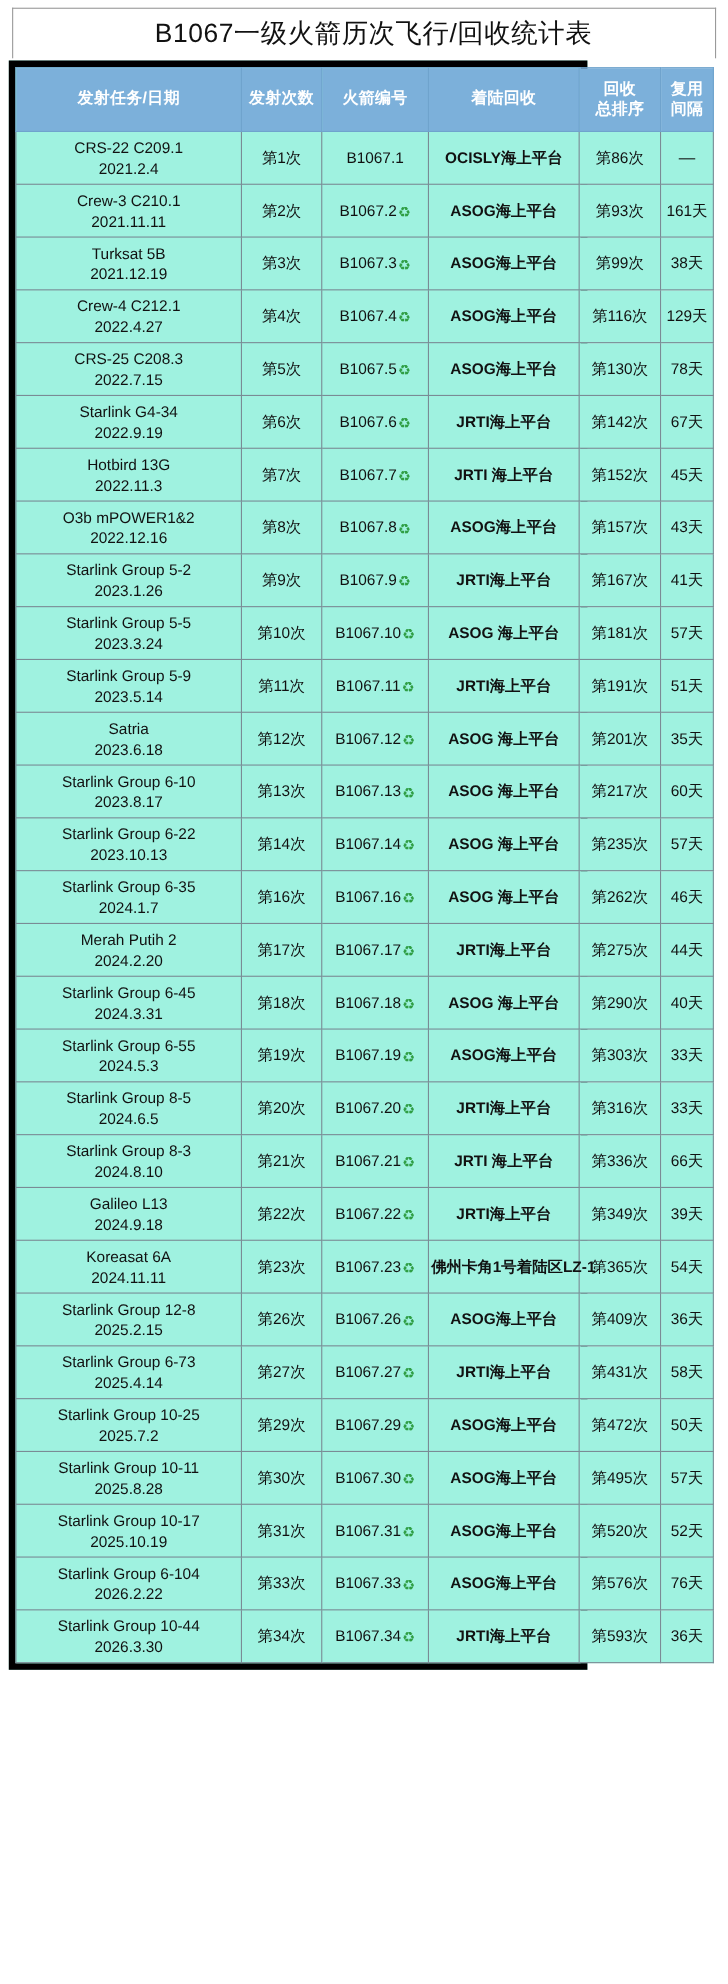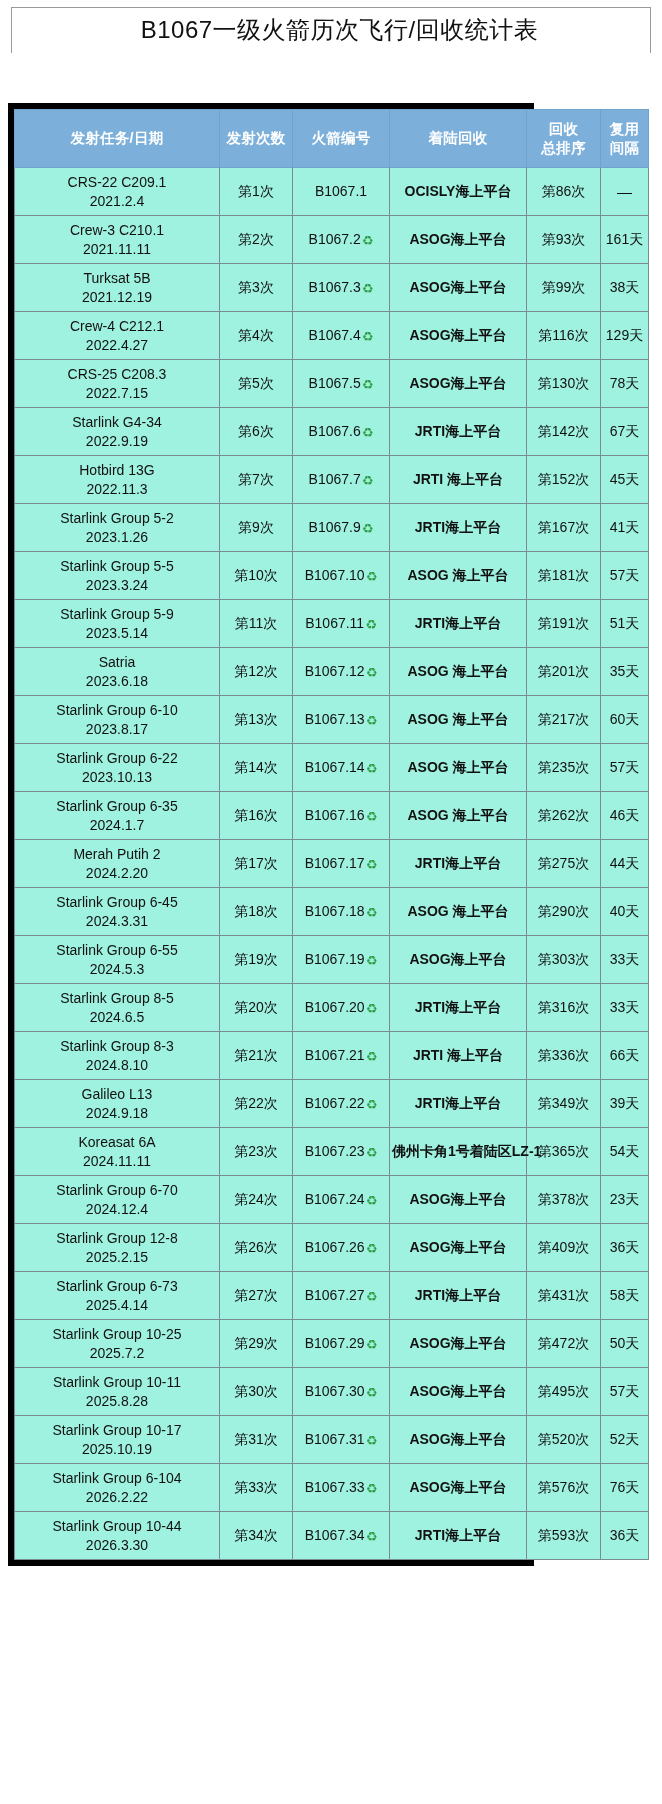--- a/index.html
+++ b/index.html
@@ -43,21 +43,20 @@
     padding-left: 17px;
   }
   
   .table-wrap {
     position: absolute;
     left: 8px;
     top: 55px;
     width: 526px;
     border: 6px solid #000000;
     background: #9ff2e0;
-    margin-top: 48px;
   }
   table.stats {
     width: 100%;
     border-collapse: collapse;
     table-layout: fixed;
   }
   table.stats col.c0 { width: 205px; }
   table.stats col.c1 { width: 73px; }
   table.stats col.c2 { width: 97px; }
   table.stats col.c3 { width: 137px; }
@@ -211,20 +210,31 @@
               <span class="m-date">2022.11.3</span>
             </td>
             <td>第7次</td>
             <td class="serial"><span>B1067.7</span><span class="recycle">♻</span></td>
             <td class="landing">JRTI 海上平台</td>
             <td>第152次</td>
             <td>45天</td>
           </tr>
           <tr>
             <td class="mission">
+              <span class="m-name">O3b mPOWER1&amp;2</span>
+              <span class="m-date">2022.12.16</span>
+            </td>
+            <td>第8次</td>
+            <td class="serial"><span>B1067.8</span><span class="recycle">♻</span></td>
+            <td class="landing">ASOG海上平台</td>
+            <td>第157次</td>
+            <td>43天</td>
+          </tr>
+          <tr>
+            <td class="mission">
               <span class="m-name">Starlink Group 5-2</span>
               <span class="m-date">2023.1.26</span>
             </td>
             <td>第9次</td>
             <td class="serial"><span>B1067.9</span><span class="recycle">♻</span></td>
             <td class="landing">JRTI海上平台</td>
             <td>第167次</td>
             <td>41天</td>
           </tr>
           <tr>
@@ -365,31 +375,20 @@
               <span class="m-date">2024.11.11</span>
             </td>
             <td>第23次</td>
             <td class="serial"><span>B1067.23</span><span class="recycle">♻</span></td>
             <td class="landing">佛州卡角1号着陆区LZ-1</td>
             <td>第365次</td>
             <td>54天</td>
           </tr>
           <tr>
             <td class="mission">
-              <span class="m-name">Starlink Group 6-70</span>
-              <span class="m-date">2024.12.4</span>
-            </td>
-            <td>第24次</td>
-            <td class="serial"><span>B1067.24</span><span class="recycle">♻</span></td>
-            <td class="landing">ASOG海上平台</td>
-            <td>第378次</td>
-            <td>23天</td>
-          </tr>
-          <tr>
-            <td class="mission">
               <span class="m-name">Starlink Group 12-8</span>
               <span class="m-date">2025.2.15</span>
             </td>
             <td>第26次</td>
             <td class="serial"><span>B1067.26</span><span class="recycle">♻</span></td>
             <td class="landing">ASOG海上平台</td>
             <td>第409次</td>
             <td>36天</td>
           </tr>
           <tr>

